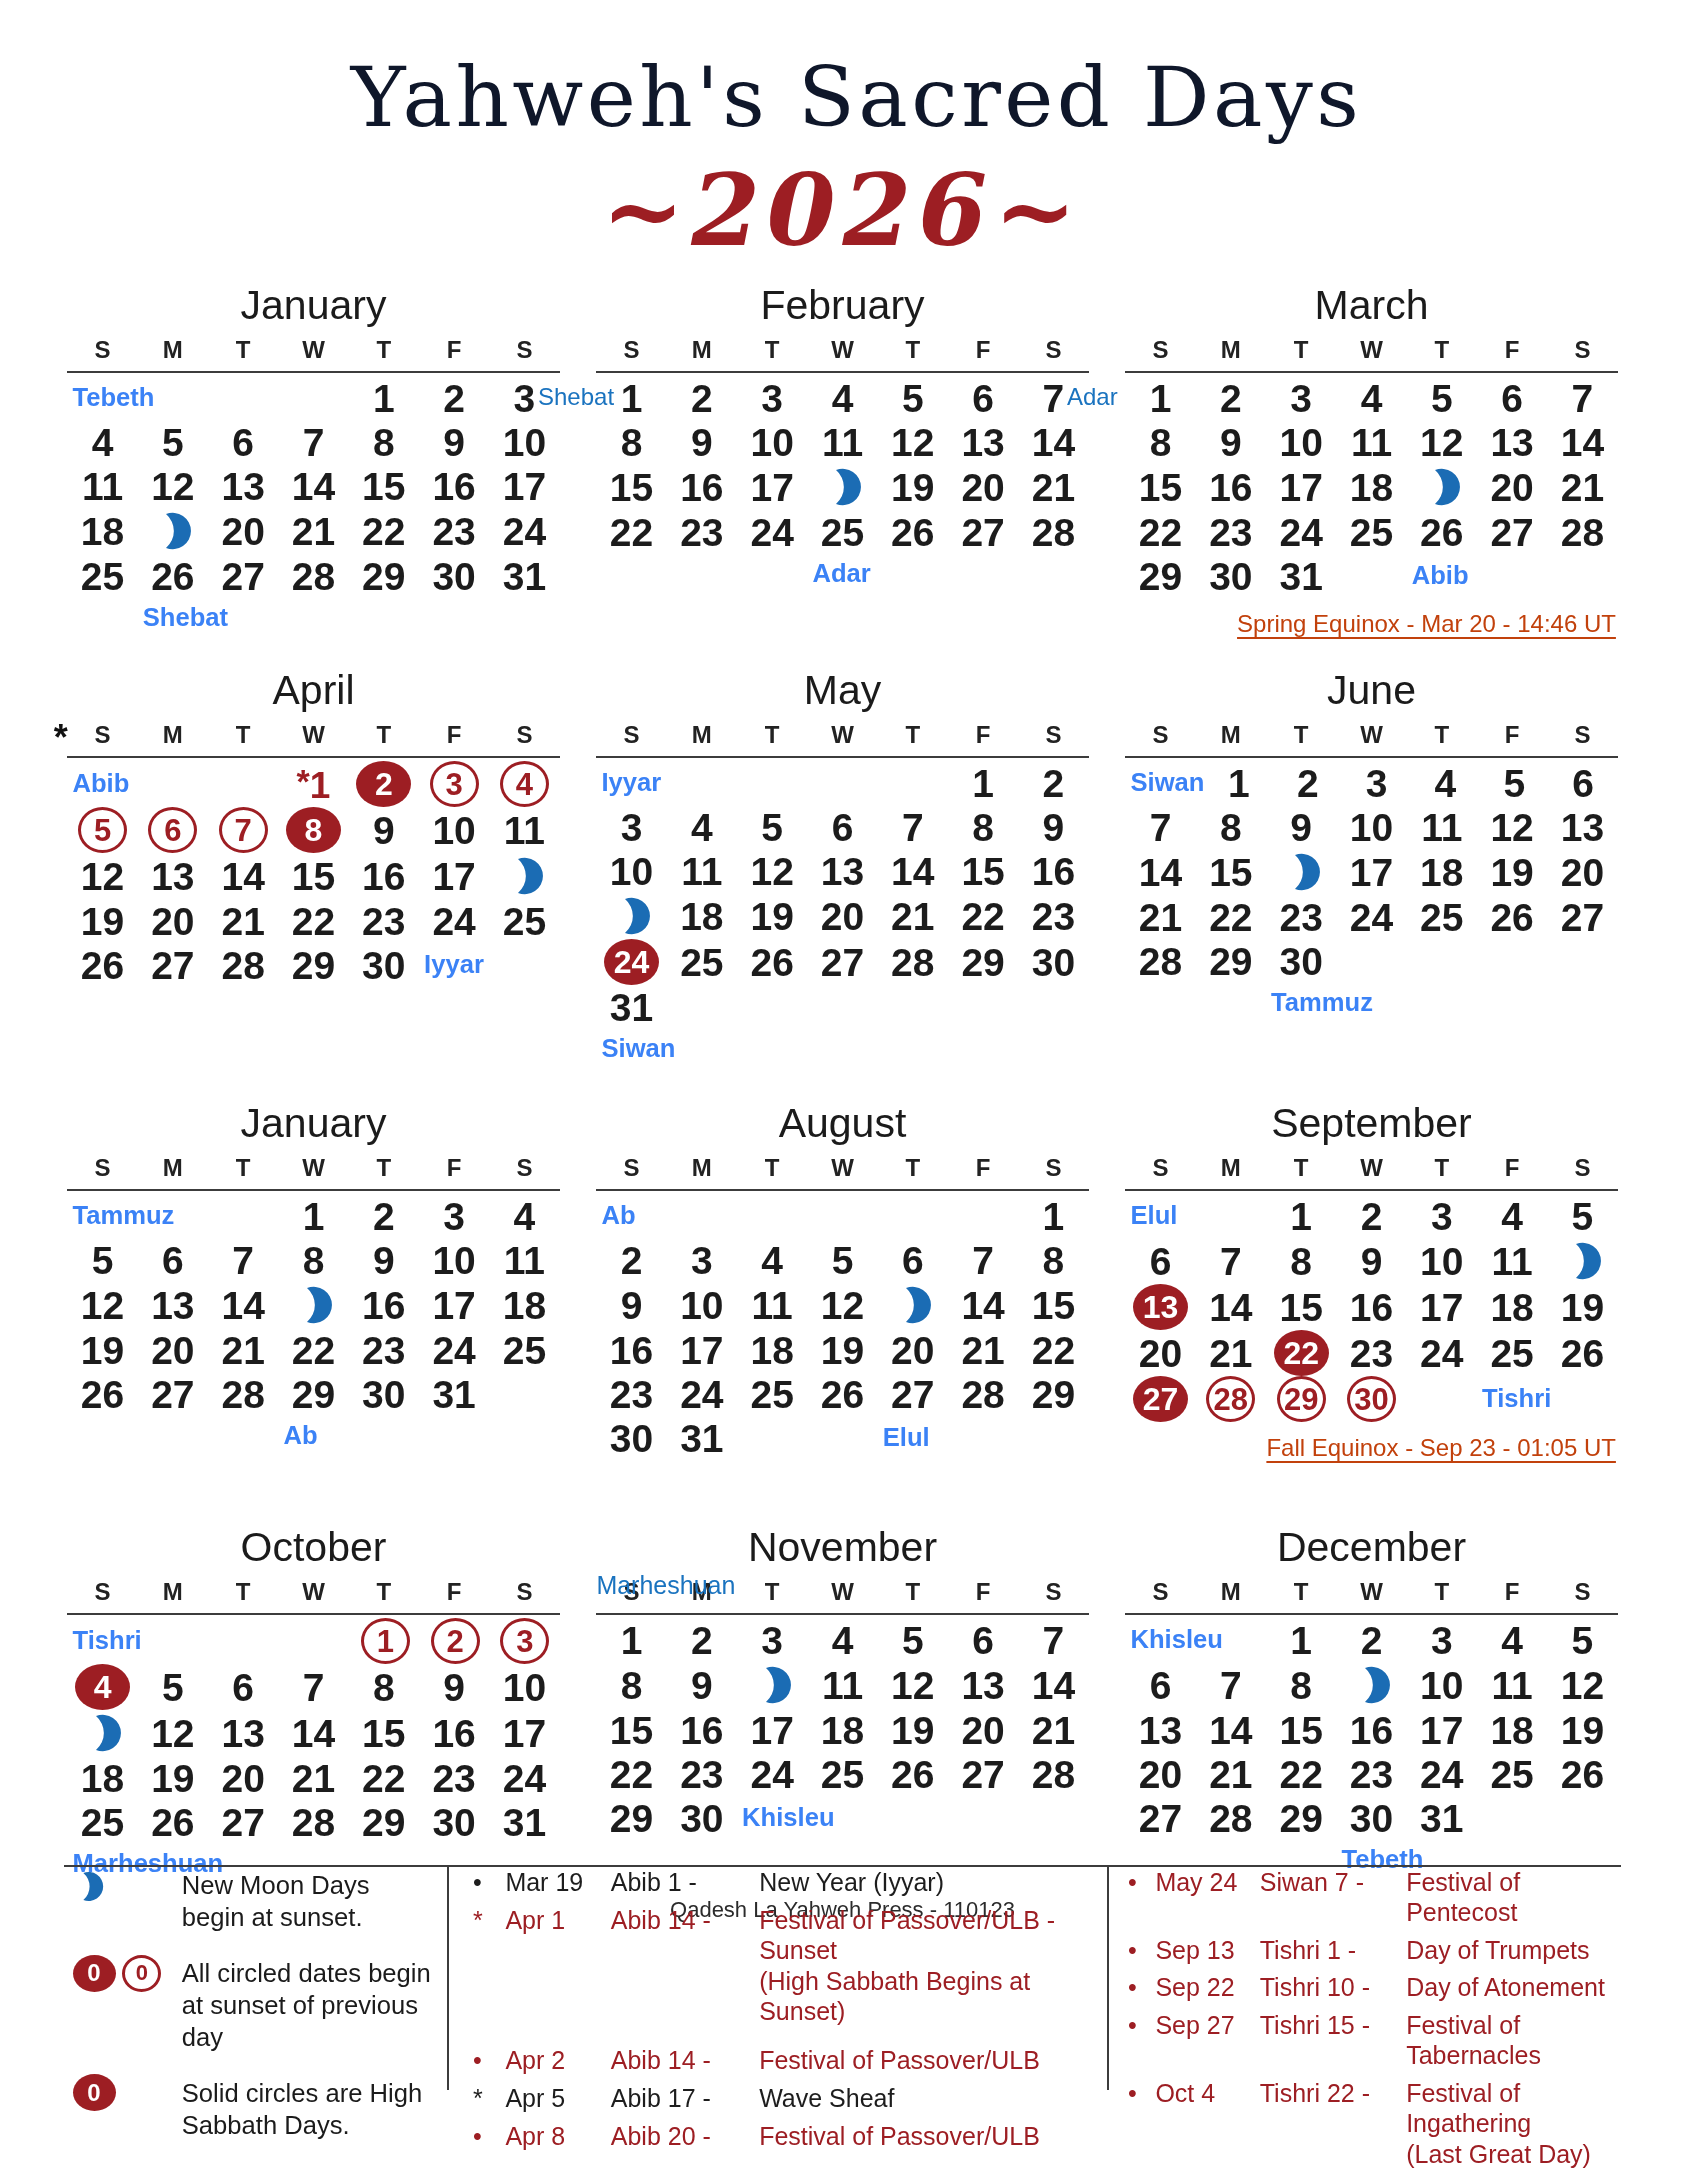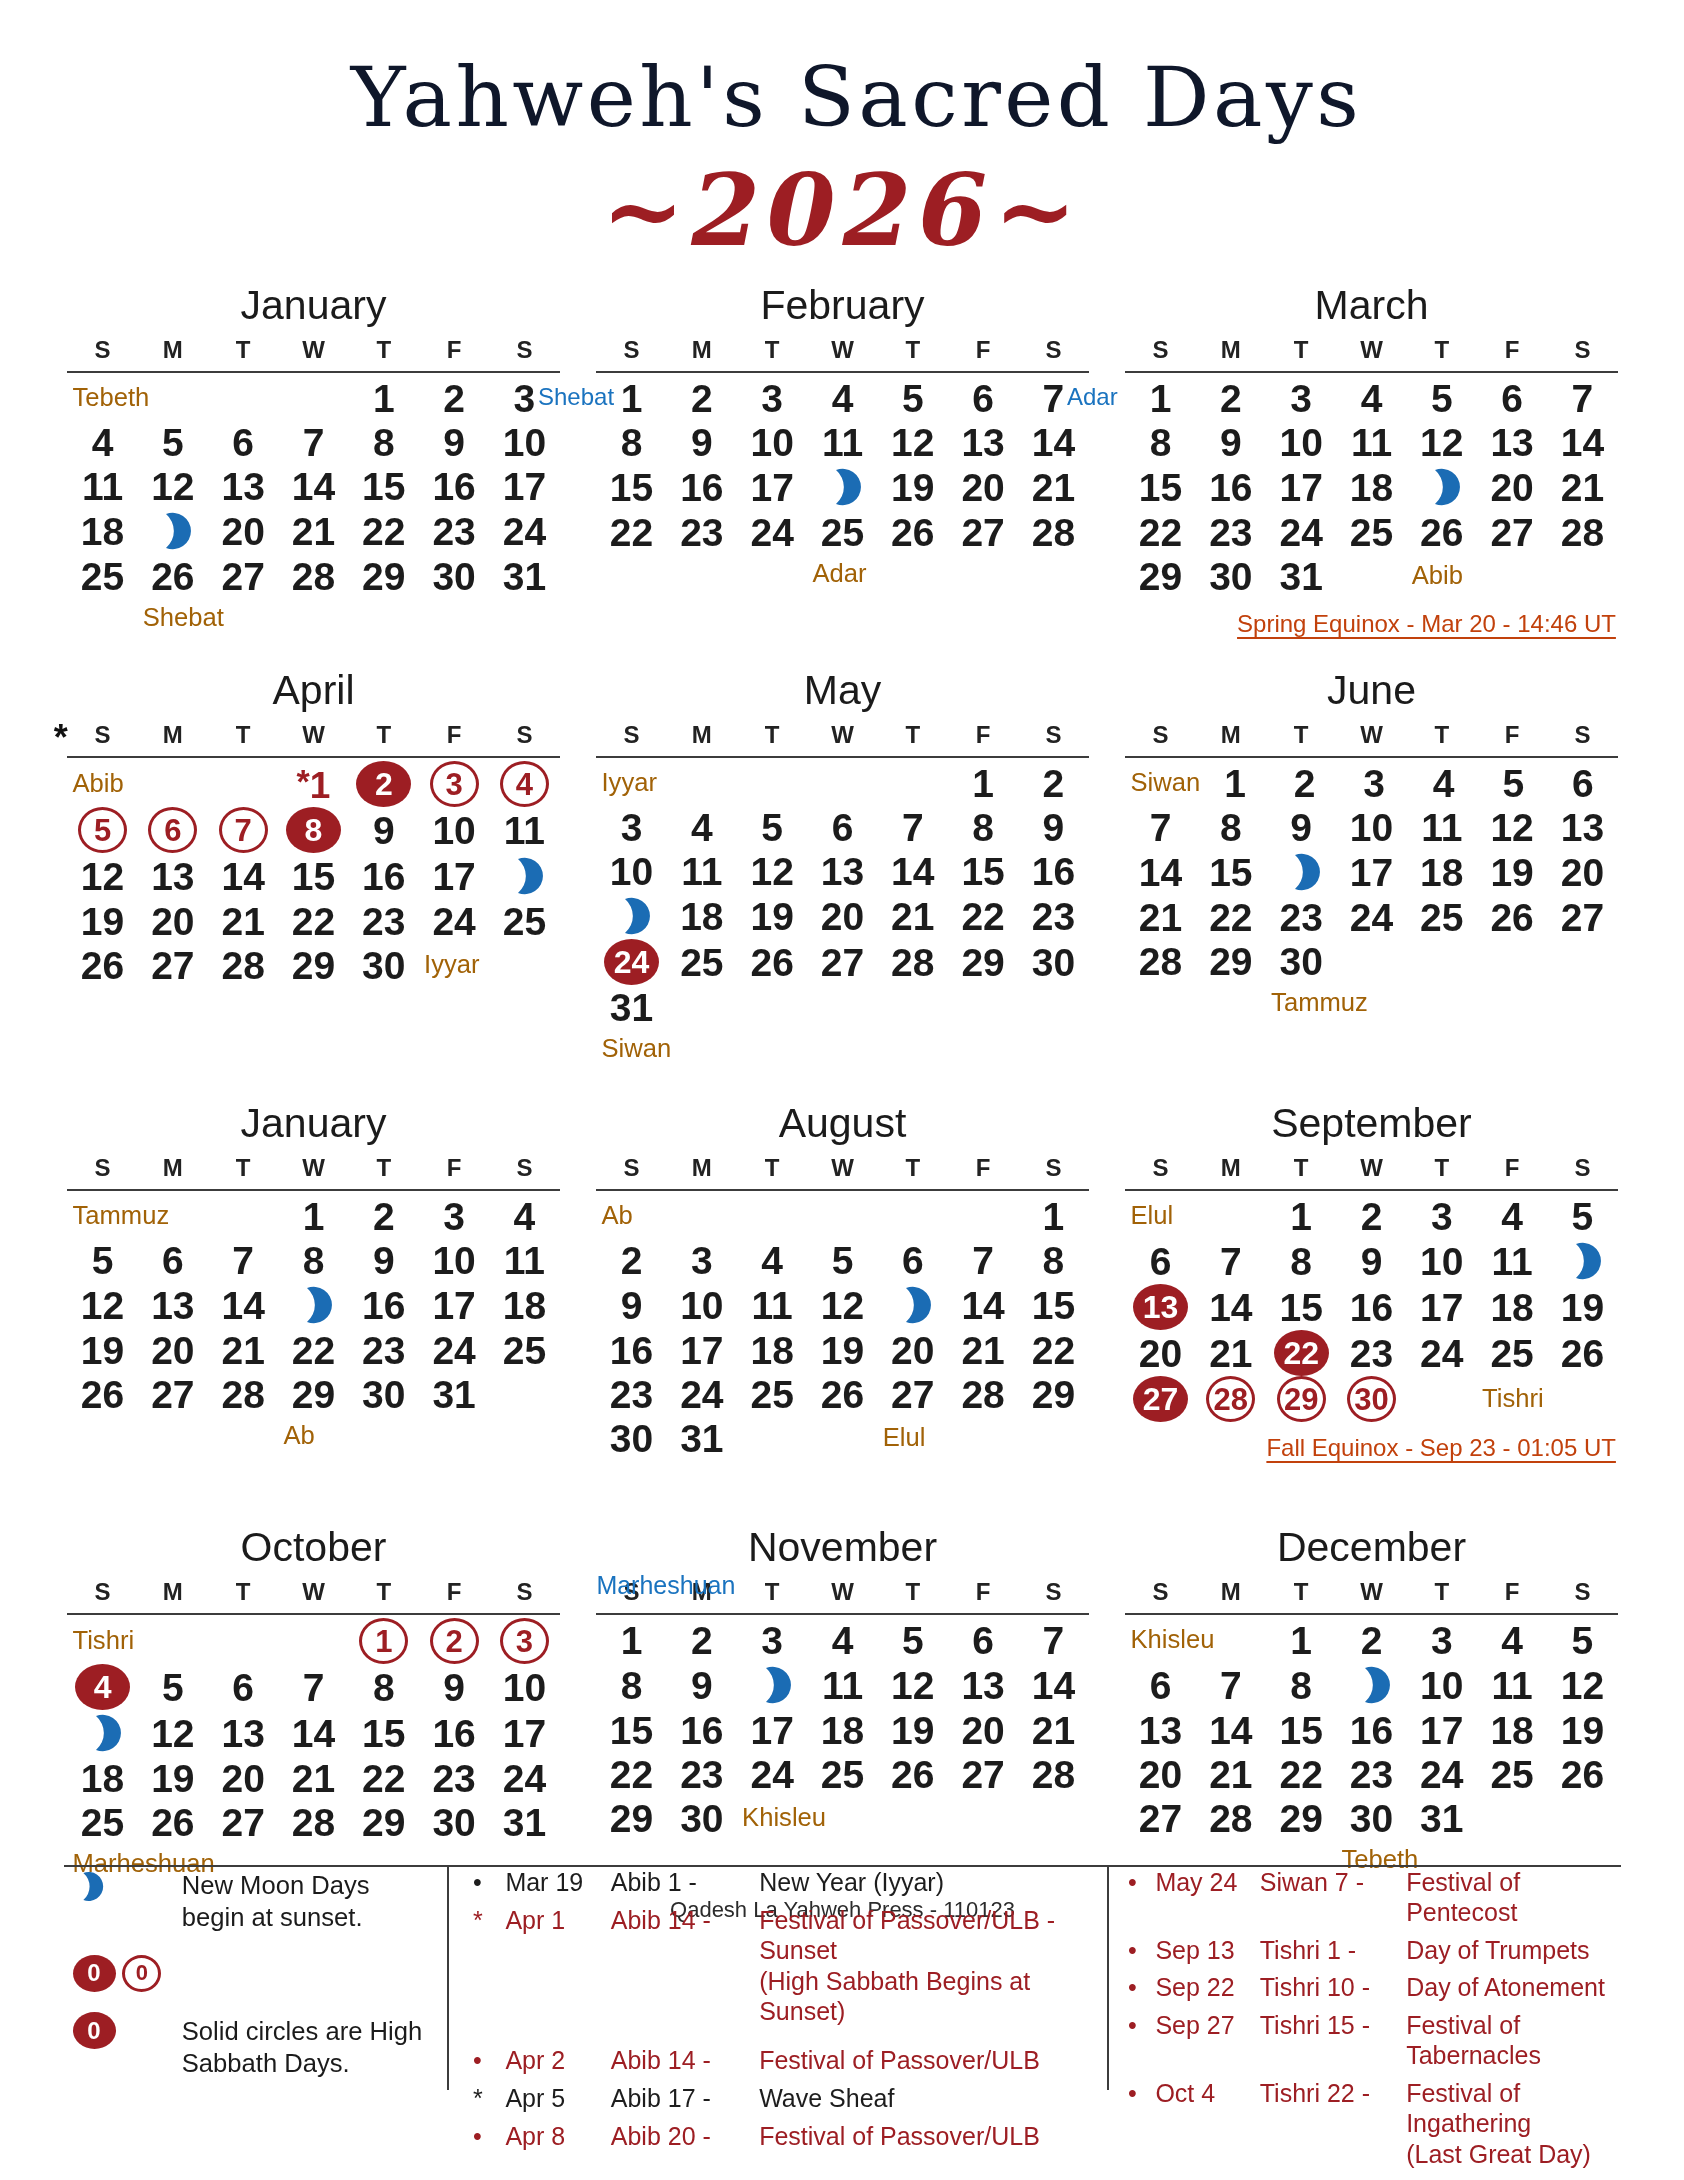--- a/index.html
+++ b/index.html
@@ -24,21 +24,21 @@
   .wk-row{display:grid;grid-template-columns:repeat(7,1fr);
           border-bottom:2.6px solid #3c3c3c;padding-bottom:6.8px;margin:0 3.4px;}
   .wk{ text-align:center;font-size:24px;font-weight:600;color:#222;}
   .rows{margin:3.4px 3.4px 0 3.4px;}
   .cal-row{display:grid;grid-template-columns:repeat(7,1fr);min-height:44px;
            align-items:center;}
   .cal-row.footer{min-height:39px;}
   .cell{display:flex;align-items:center;justify-content:center;
         font-size:39px;font-weight:700;color:#1c1c1c;line-height:1;}
   .cell.lab{justify-content:flex-start;padding-left:5.1px;font-size:25.6px;
-            font-weight:400;color:#a16207;white-space:nowrap;}
+            font-weight:700;color:#3b82f6;white-space:nowrap;}
   .solid{display:flex;align-items:center;justify-content:center;
          width:55px;height:46px;border-radius:50%;background:#9d1e23;
          color:#fff;font-size:32px;font-weight:700;}
   .ring{display:flex;align-items:center;justify-content:center;
         width:49px;height:46px;border-radius:50%;border:3.4px solid #9d1e23;
         color:#9d1e23;font-size:31px;font-weight:700;box-sizing:border-box;}
   .stardate{color:#9d1e23;font-size:37px;font-weight:700;}
   .stardate .ast{font-size:34px;vertical-align:5.1px;}
   .moon svg{display:block;}
   .label-left{position:absolute;top:102px;left:-55px;width:95px;
@@ -952,20 +952,21 @@
               </svg>
             </span>
           </span>
           <span class="txt" style="max-width: 256px;">New Moon Days begin at sunset.</span>
         </div>
         <div class="lg-item">
           <span class="lg-icons">
             <span class="lg-solid">0</span>
             <span class="lg-ring">0</span>
           </span>
+          <span class="txt" style="max-width: 256px;">All circled dates begin at sunset of previous day</span>
         </div>
         <div class="lg-item">
           <span class="lg-icons">
             <span class="lg-solid">0</span>
           </span>
           <span class="txt" style="max-width: 256px;">Solid circles are High Sabbath Days.</span>
         </div>
       </div>
     <div id="lg-mid" class="lg-col">
         <div class="fest-row black">

